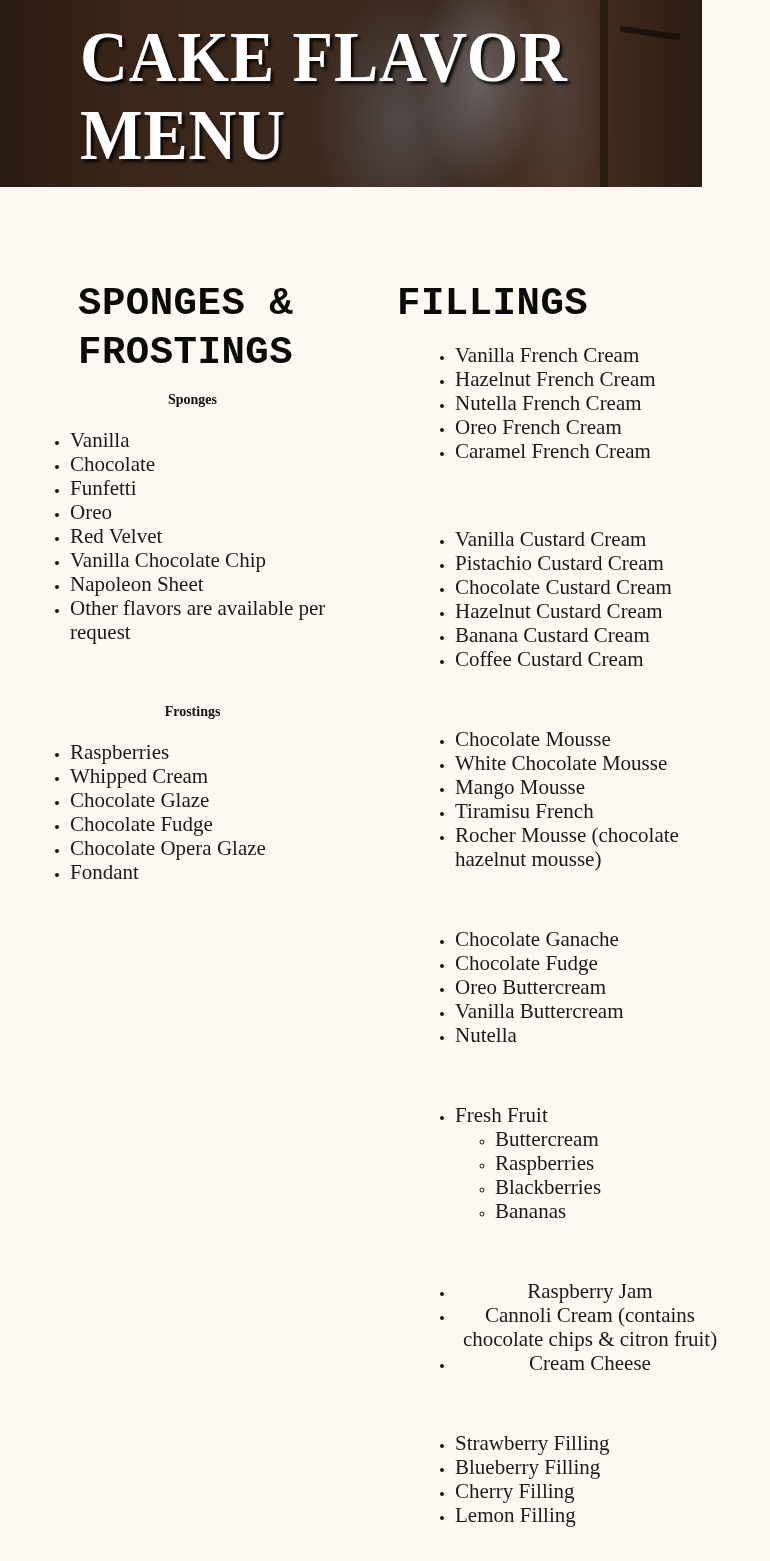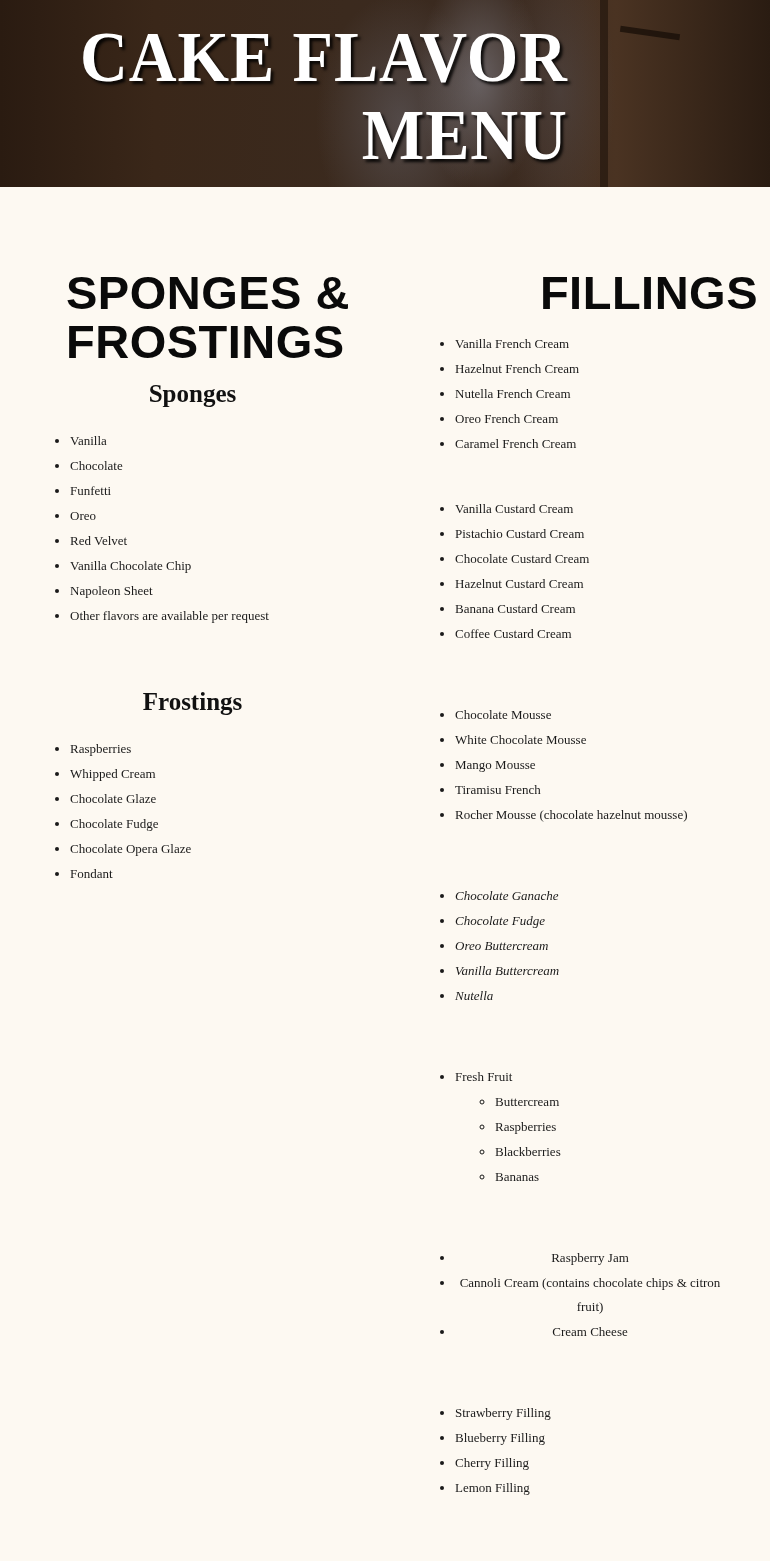--- a/index.html
+++ b/index.html
@@ -6,28 +6,27 @@
   body {
     width: 770px;
     height: 1561px;
     background: #fdf9f2;
     font-family: "DejaVu Serif", "Liberation Serif", serif;
     color: #111;
     overflow: hidden;
     position: relative;
   }
   .hero {
-    position: absolute; left: 0; top: 0; width: 770px; height: 187px;
+    position: absolute; left: 0; top: 0; width: 702px; height: 187px;
     background:
       radial-gradient(ellipse 90px 160px at 480px 80px, rgba(140,140,150,0.55), rgba(0,0,0,0) 70%),
       radial-gradient(ellipse 120px 180px at 400px 120px, rgba(110,110,120,0.45), rgba(0,0,0,0) 70%),
       radial-gradient(ellipse 80px 200px at 560px 90px, rgba(90,90,100,0.35), rgba(0,0,0,0) 70%),
       linear-gradient(90deg, #2a1b11 0%, #3a2719 20%, #3b2a1e 45%, #3a2a20 65%, #4a3322 80%, #2a1c12 100%);
     overflow: hidden;
-    text-align: right;
   }
   .hero .beam {
     position: absolute; left: 600px; top: 0; width: 8px; height: 187px;
     background: rgba(30,18,10,0.6);
   }
   .hero .beam2 {
     position: absolute; left: 620px; top: 30px; width: 60px; height: 6px;
     background: rgba(20,12,6,0.7); transform: rotate(8deg);
   }
   .hero-title {
@@ -39,43 +38,43 @@
     color: #ffffff;
     letter-spacing: 1px;
     transform: scaleX(0.92);
     transform-origin: left top;
     text-shadow: 3px 3px 3px rgba(0,0,0,0.85);
     margin: 0;
   }
   .col-left { position: absolute; left: 0; top: 268px; width: 385px; }
   .col-right { position: absolute; left: 385px; top: 268px; width: 385px; }
   .section-title {
-    font-family: Liberation Sans, sans-serif;
+    font-family: Liberation Mono, monospace;
     font-weight: bold;
-    font-size: 47px;
+    font-size: 39px;
     line-height: 49px;
-    margin: 0;
+    margin: 12px;
     color: #0a0a0a;
     letter-spacing: 0.5px;
   }
   .col-left .section-title { padding-left: 66px; }
-  .col-right .section-title { text-align: right; padding-right: 12px; }
+  .col-right .section-title { text-align: left; padding-right: 12px; }
   .sub-title {
     font-family: "Liberation Serif", "DejaVu Serif", serif;
     font-weight: bold;
-    font-size: 25px;
+    font-size: 14px;
     text-align: center;
     margin: 0;
     color: #111;
   }
   ul.menu {
     margin: 0; padding: 0 0 0 70px;
     list-style: disc;
     font-family: "Liberation Serif", "DejaVu Serif", serif;
-    font-size: 13px;
+    font-size: 21px;
     line-height: 24px;
     color: #1a1a1a;
   }
   .col-right ul.menu { padding-left: 70px; width: 270px; }
   ul.menu ul { list-style: circle; padding-left: 40px; margin: 0; }
   ul.menu li::marker { font-size: 15px; }
 </style>
 </head>
 <body>
 
@@ -121,38 +120,38 @@
   <h2 class="section-title">FILLINGS</h2>
 
   <ul class="menu" style="margin-top:14px;">
     <li>Vanilla French Cream</li>
     <li>Hazelnut French Cream</li>
     <li>Nutella French Cream</li>
     <li>Oreo French Cream</li>
     <li>Caramel French Cream</li>
   </ul>
 
-  <ul class="menu" style="margin-top:40px;">
+  <ul class="menu" style="margin-top:64px;">
     <li>Vanilla Custard Cream</li>
     <li>Pistachio Custard Cream</li>
     <li>Chocolate Custard Cream</li>
     <li>Hazelnut Custard Cream</li>
     <li>Banana Custard Cream</li>
     <li>Coffee Custard Cream</li>
   </ul>
 
   <ul class="menu" style="margin-top:56px;">
     <li>Chocolate Mousse</li>
     <li>White Chocolate Mousse</li>
     <li>Mango Mousse</li>
     <li>Tiramisu French</li>
     <li>Rocher Mousse (chocolate hazelnut mousse)</li>
   </ul>
 
-  <ul class="menu" style="margin-top:56px;font-style:italic;">
+  <ul class="menu" style="margin-top:56px;">
     <li>Chocolate Ganache</li>
     <li>Chocolate Fudge</li>
     <li>Oreo Buttercream</li>
     <li>Vanilla Buttercream</li>
     <li>Nutella</li>
   </ul>
 
   <ul class="menu" style="margin-top:56px;">
     <li>
       <span>Fresh Fruit</span>

